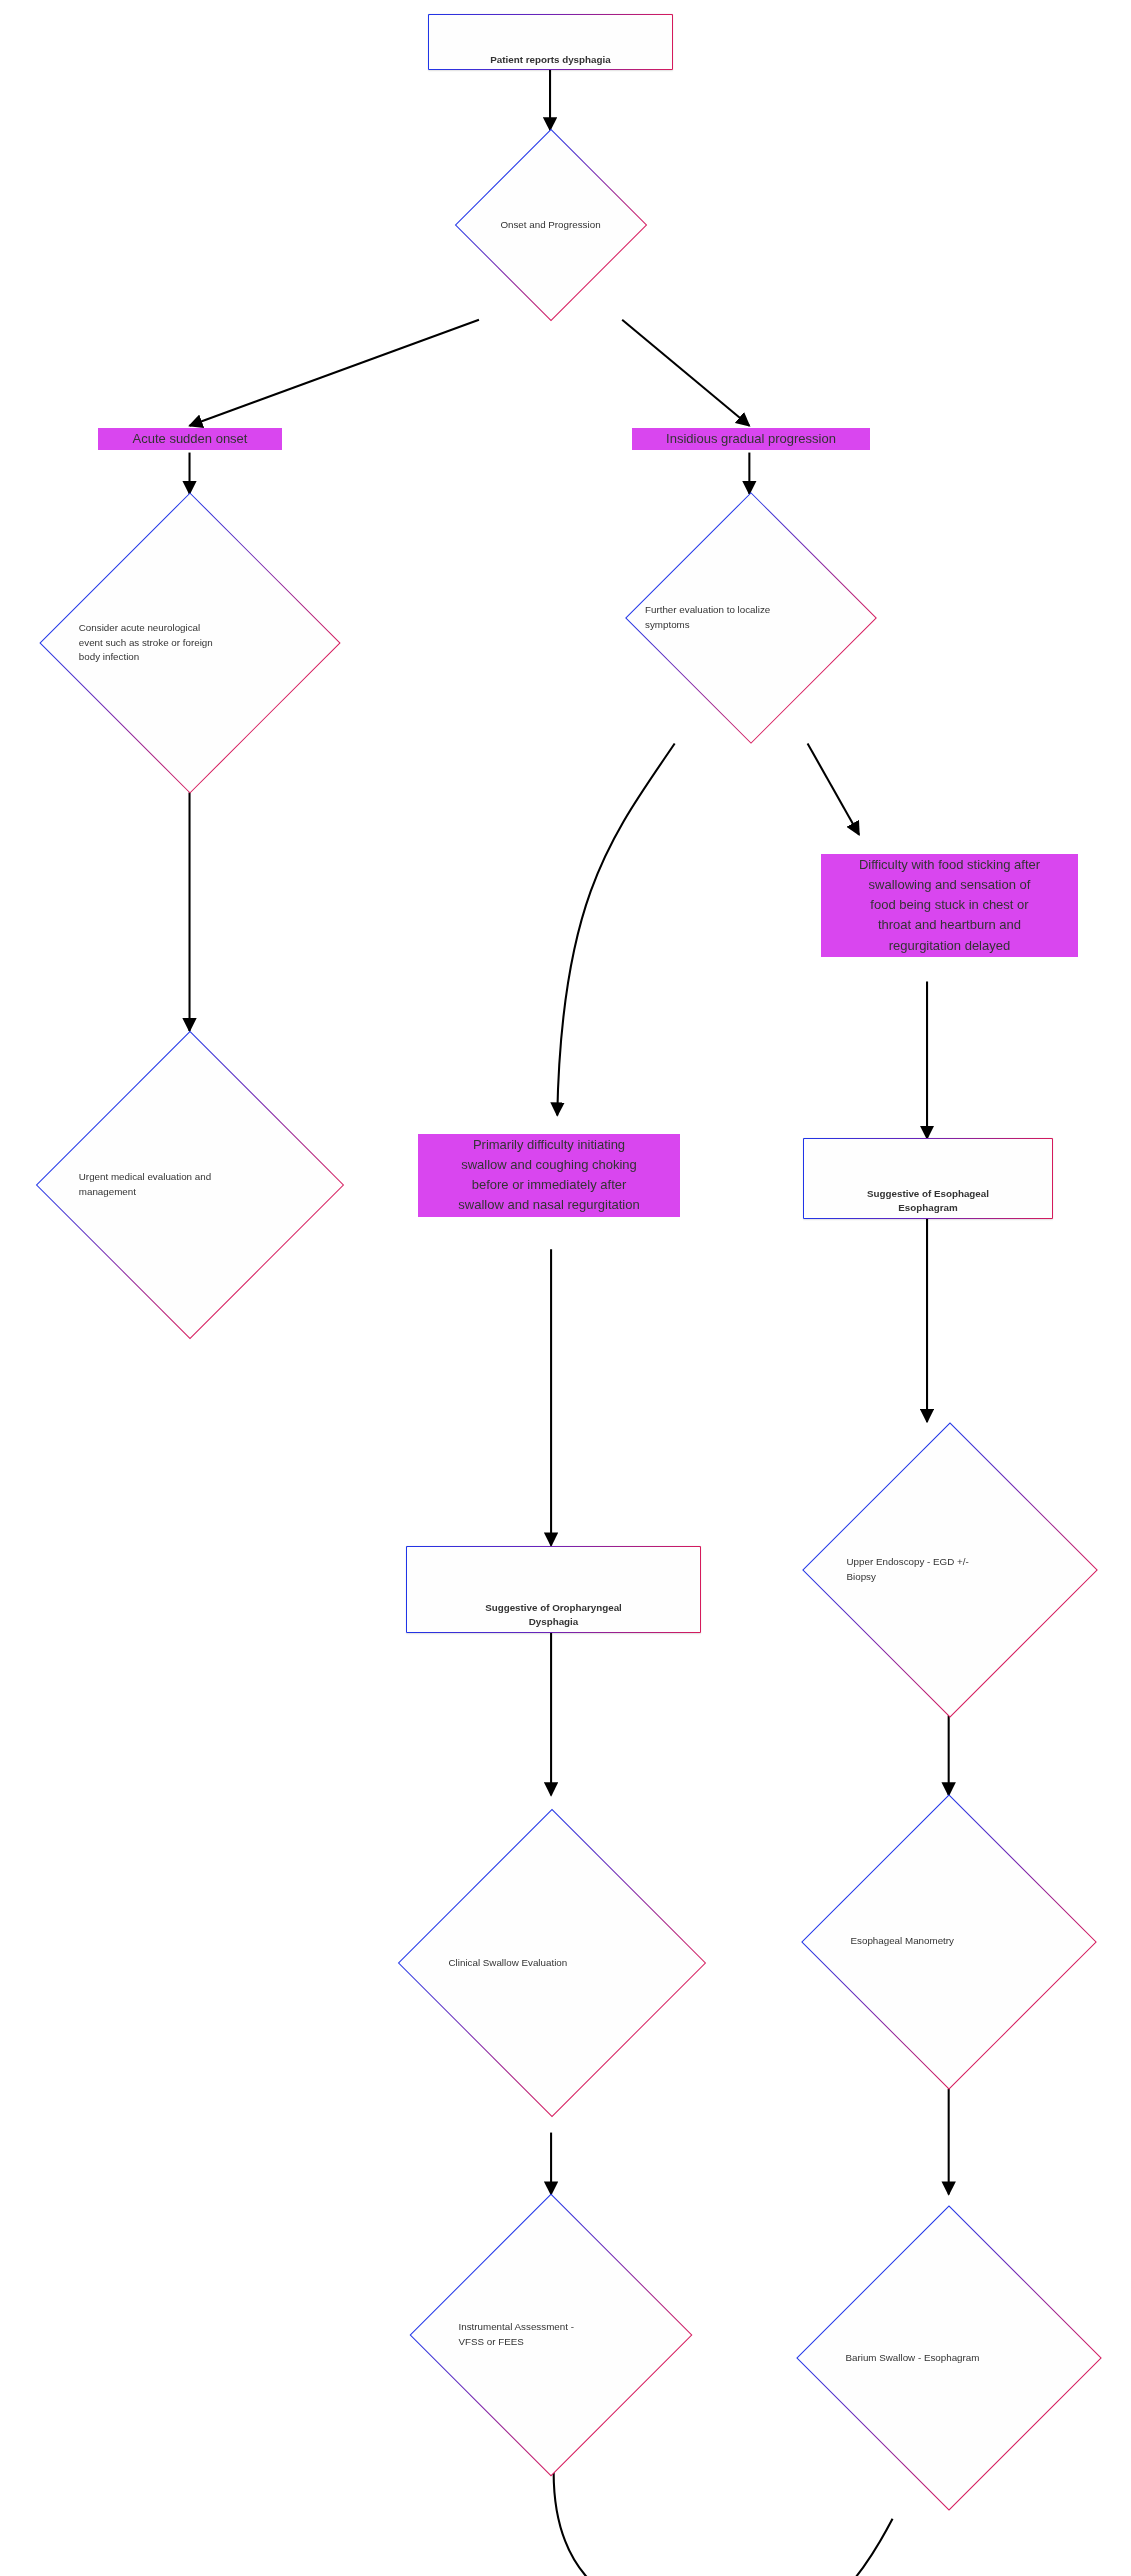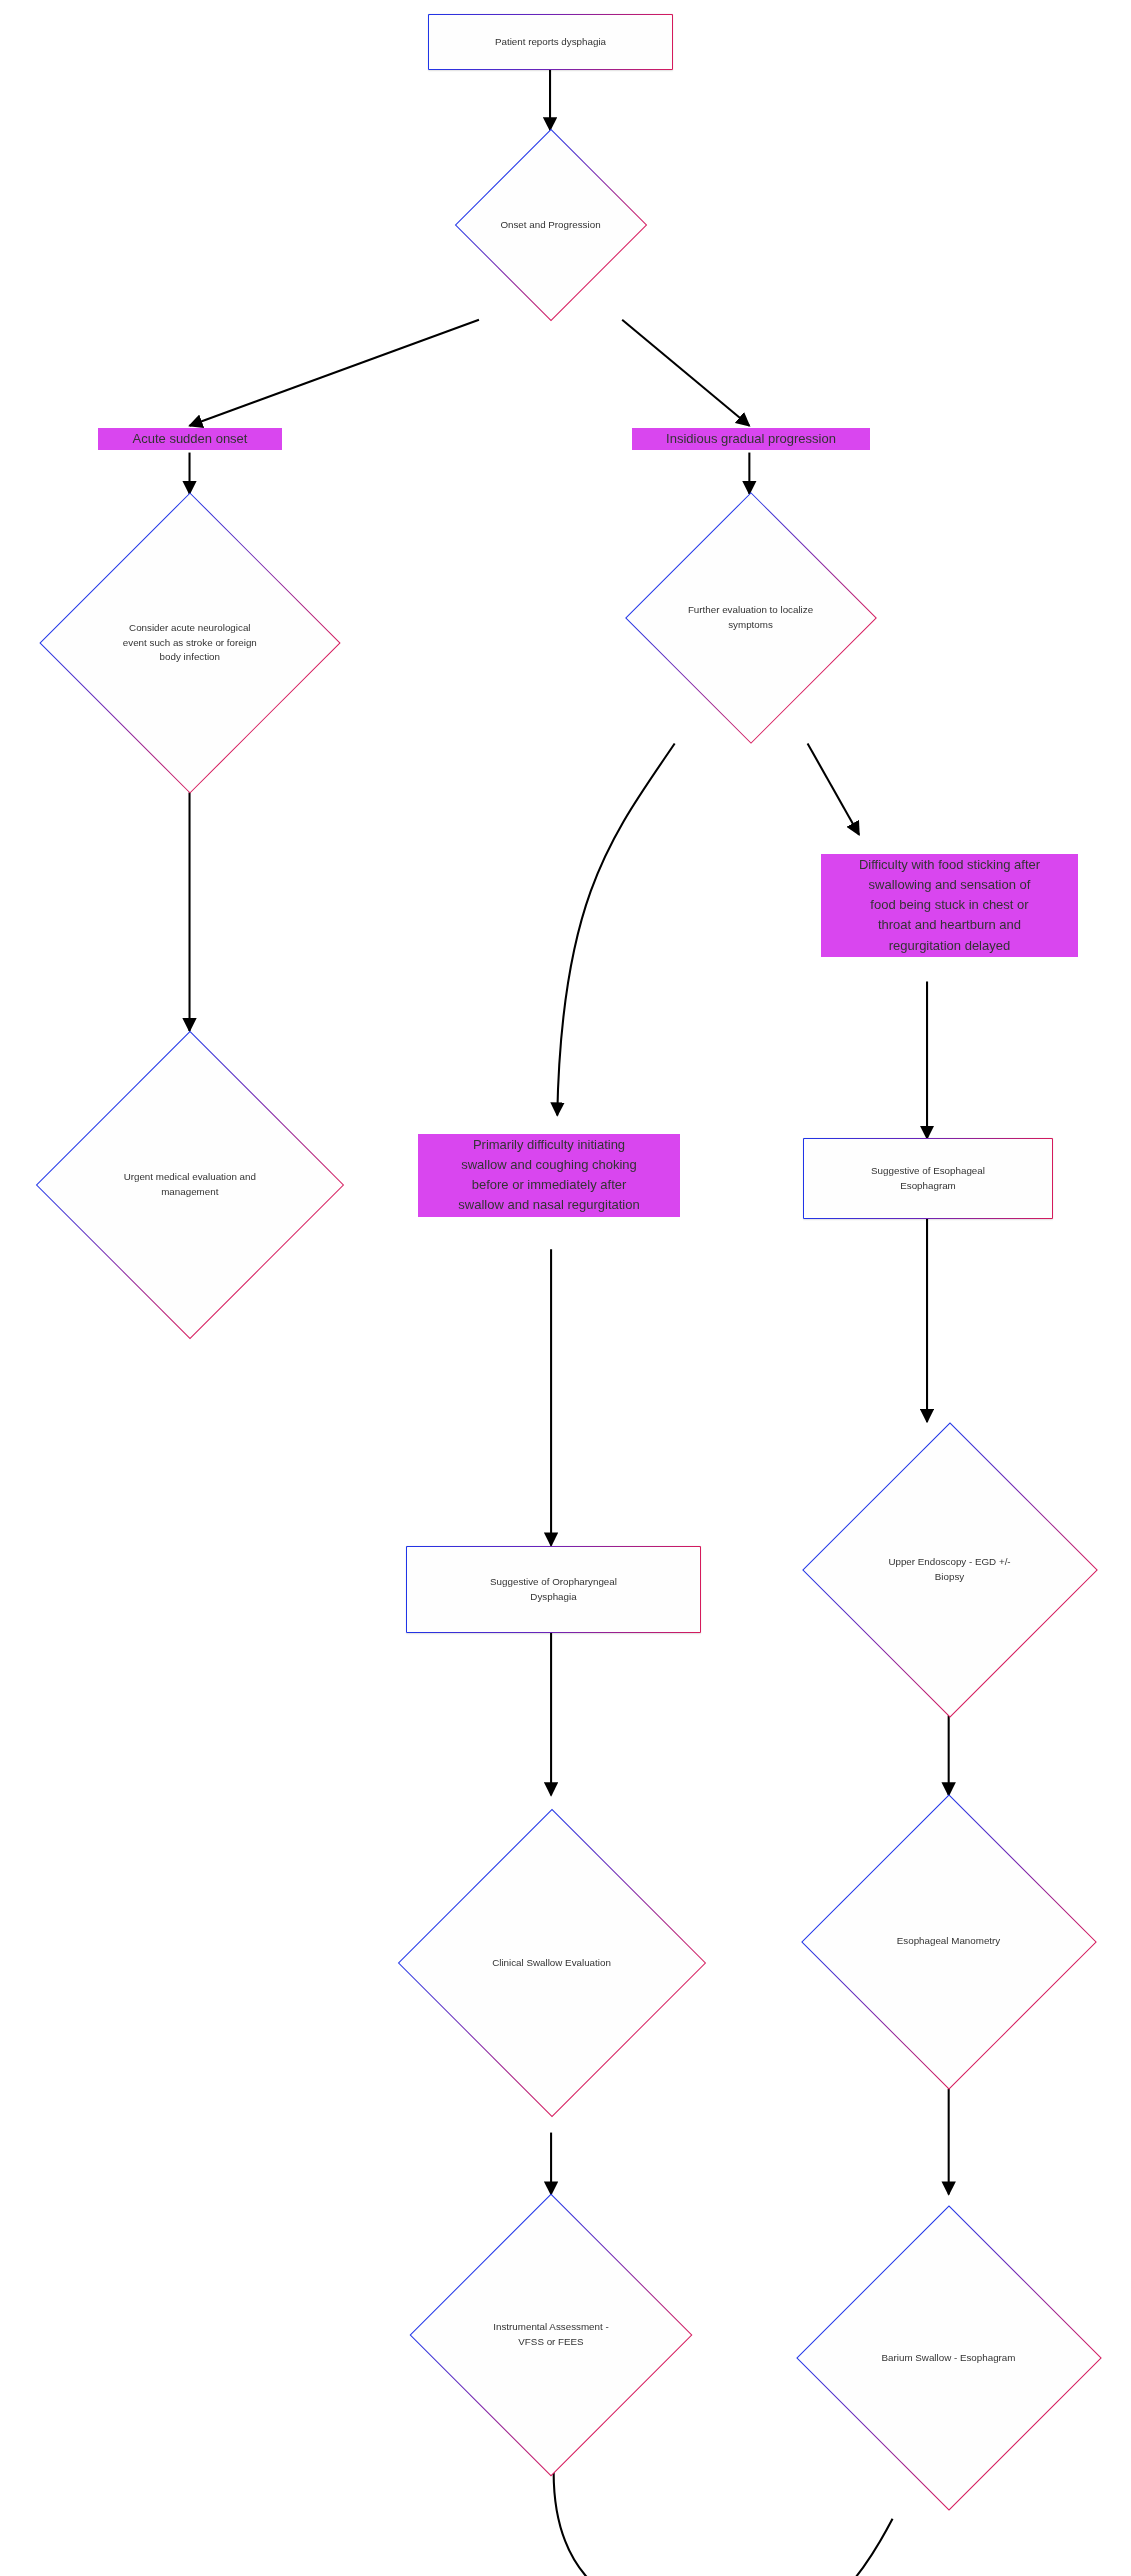--- a/index.html
+++ b/index.html
@@ -15,37 +15,37 @@
 
   
   .rect{
     background:linear-gradient(90deg,#1f35e8 0%,#6c23b8 48%,#d61a5c 100%);
     padding:1px;
     border-radius:1px;
     box-shadow:0 0.5px 1.5px rgba(0,0,0,.12);
   }
   .rect > .inner{
     width:100%;height:100%;background:#fefefe;border-radius:0.5px;
-    display:flex;align-items:center;justify-content:center;
-    text-align:center;box-sizing:border-box;padding:2.1px 5.2px;
+    display:flex;align-items:flex-end;justify-content:center;
+    text-align:center;box-sizing:border-box;padding:2.1px 5.2px;font-weight:bold;
   }
 
   
   .diamond{display:flex;align-items:center;justify-content:center;}
   .diamond .dshape{
     position:absolute;left:50%;top:50%;
     transform:translate(-50%,-50%) rotate(45deg);
     background:linear-gradient(90deg,#1f35e8 0%,#7a22aa 50%,#d61a5c 100%);
     padding:1px;box-sizing:border-box;
   }
   .diamond .dshape > span{
     display:block;width:100%;height:100%;background:#fefefe;
   }
   .diamond .dlabel{
-    position:relative;z-index:3;text-align:center;
+    position:relative;z-index:3;text-align:left;
     line-height:1.5;pointer-events:none;
   }
 
   
   .ntxt{color:#333333;font-size:9.8px;line-height:1.5;white-space:pre-line;}
 
   
   .edge-label{
     position:absolute;background:#d946ef;color:#333333;
     font-size:13px;line-height:1.55;text-align:center;

